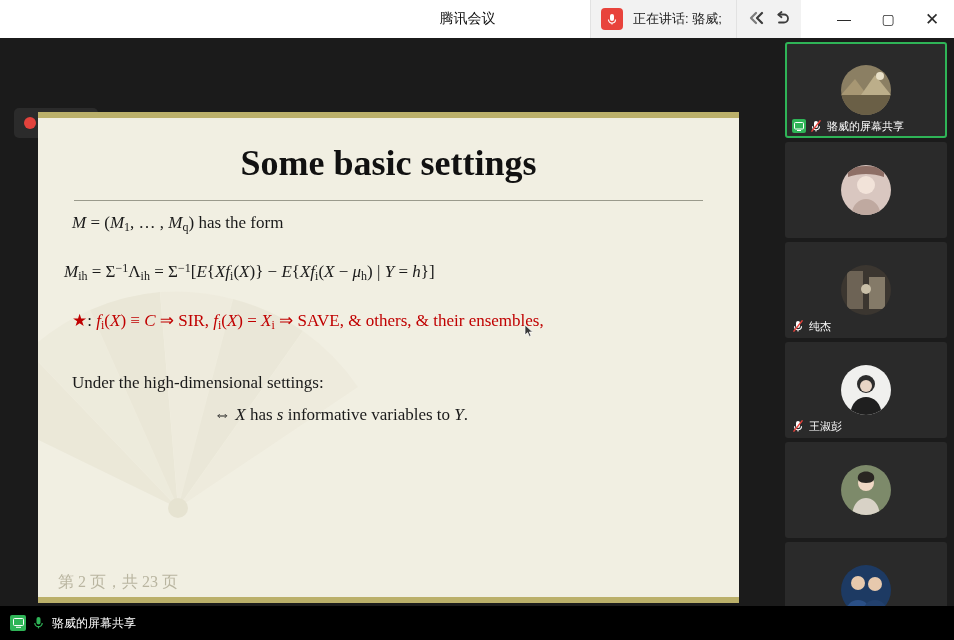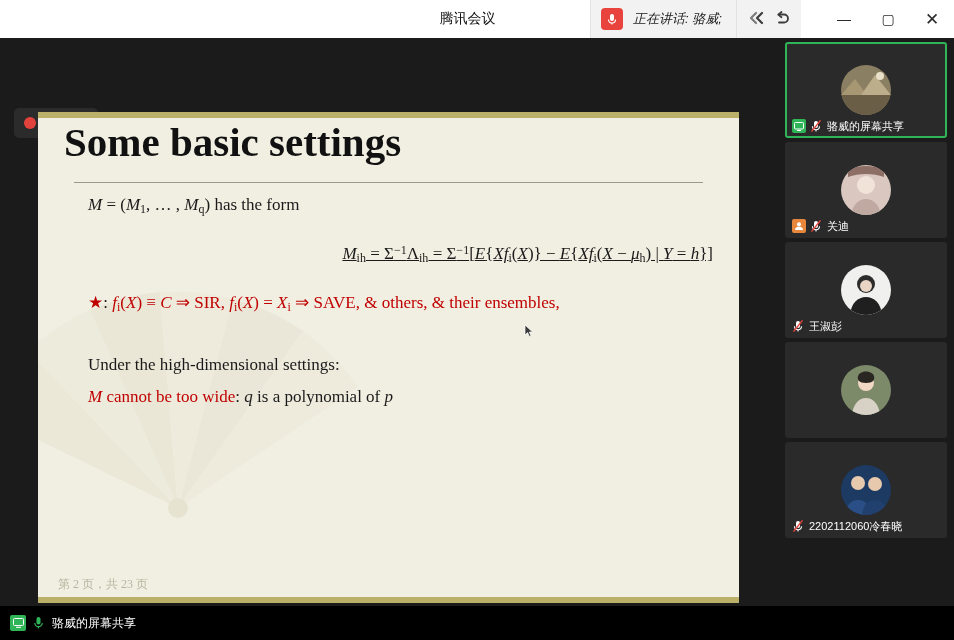--- a/index.html
+++ b/index.html
@@ -19,21 +19,20 @@
   }
   .tb-left{width:345px;height:38px;}
   .tb-title{
     width:245px;height:38px;display:flex;align-items:center;justify-content:center;
     font-size:14px;color:#111;
   }
   .tb-speaker{
     flex:0 0 auto;height:38px;display:flex;align-items:center;
     background:#f2f2f2;border-left:1px solid #e2e2e2;border-right:1px solid #e2e2e2;
     padding:0 14px 0 10px;
-    font-style:italic;
   }
   .mic-badge{
     width:22px;height:22px;border-radius:4px;background:#e8433c;
     display:flex;align-items:center;justify-content:center;margin-right:10px;
   }
   .mic-badge svg{display:block;}
   .tb-speaker-text{font-size:13px;color:#222;}
   .tb-arrows{
     height:38px;display:flex;align-items:center;gap:6px;padding:0 10px;
     background:#f2f2f2;
@@ -66,39 +65,39 @@
     background:#f1efe2;
     border-top:6px solid #bbb06a;border-bottom:6px solid #bbb06a;
     overflow:hidden;
   }
   .fan{
     position:absolute;left:-60px;top:90px;width:420px;height:330px;
     opacity:.30;pointer-events:none;
   }
   .slide-inner{position:relative;z-index:2;padding:0 26px;}
   .slide-title{
-    font-family:"Liberation Serif", serif;
-    font-weight:bold;font-size:41px;color:#111;
+    text-align:center;font-family:"Liberation Serif", serif;
+    font-weight:bold;font-size:36px;color:#111;margin-top:24px;
   }
   .rule{height:1px;background:#9a9a8c;margin:16px 10px 0 10px;}
-  .ln{font-family:"Liberation Serif", serif;font-size:17px;color:#1a1a1a;margin:12px 0 0 24px;}
-  .ln.center{text-align:right;margin-left:0;text-decoration:underline;}
+  .ln{font-family:"Liberation Serif", serif;font-size:17px;color:#1a1a1a;margin:12px 0 0 8px;}
+  .ln.center{text-align:left;margin-left:0;}
   .ln.ind{margin-left:150px;}
   em{font-style:italic;}
   .red{color:#c00000;text-align:center;}
   .star{color:#c00000;}
   .sub{font-size:12px;vertical-align:-3px;}
   .sup{font-size:12px;vertical-align:5px;}
   .gap{height:14px;}
   .cursor-arrow{
     position:absolute;left:486px;top:206px;z-index:3;color:#444;font-size:12px;
   }
   .slide-footer{
     position:absolute;left:20px;bottom:4px;z-index:2;
-    font-family:"Liberation Serif", serif;font-size:12px;color:#b9b5a0;
+    font-family:"Liberation Serif", serif;font-size:16px;color:#b9b5a0;
   }
 
   
   .rail{
     position:absolute;right:0;top:38px;width:176px;height:568px;
     background:#1b1b1b;padding:0;
   }
   .tile{
     position:relative;width:158px;height:92px;margin:4px auto 0 auto;
     background:#2a2a2a;border-radius:3px;overflow:hidden;
@@ -224,25 +223,25 @@
           <span class="star">★</span>: <span class="red"><em>f</em><span class="sub">i</span>(<em>X</em>) ≡ <em>C</em> ⇒ SIR, <em>f</em><span class="sub">i</span>(<em>X</em>) = <em>X</em><span class="sub">i</span> ⇒ SAVE, &amp; others, &amp; their ensembles,</span>
         </div>
 
         <div class="gap"></div>
         <div class="gap"></div>
 
         <div class="ln">
           Under the high-dimensional settings:
         </div>
 
-        <div class="ln">
-          <span class="red"><em>M</em> cannot be too wide</span>: <em>q</em> is a polynomial of <em>p</em>
-        </div>
-
-
+
+
+        <div class="ln ind">
+          ⇔ <em>X</em> has <em>s</em> informative variables to <em>Y</em>.
+        </div>
       </div>
 
       <span class="cursor-arrow">
         <svg width="10" height="14" viewBox="0 0 10 14">
           <path d="M1 1 L1 11 L3.6 8.6 L5.3 12.4 L7 11.7 L5.3 8 L8.6 8 Z" fill="#3a3a3a" stroke="#ffffff" stroke-width="0.7"></path>
         </svg>
       </span>
 
       <div class="slide-footer">第 2 页，共 23 页</div>
     </div>
@@ -281,39 +280,43 @@
 
     <div class="tile">
       <div class="photo">
         <svg width="50" height="50" viewBox="0 0 50 50">
           <rect width="50" height="50" fill="#d9c7c0"></rect>
           <circle cx="25" cy="20" r="9" fill="#f2e3d9"></circle>
           <path d="M10 50c2-11 8-16 15-16s13 5 15 16z" fill="#bfa9a0"></path>
           <path d="M7 4 C18 0 32 0 43 4 L43 12 C32 8 18 8 7 12 Z" fill="#8e6f66"></path>
         </svg>
       </div>
+    </div>
+
+    <div class="tile">
+      <div class="photo">
+        <svg width="50" height="50" viewBox="0 0 50 50">
+          <rect width="50" height="50" fill="#3b3630"></rect>
+          <rect x="6" y="6" width="16" height="38" fill="#6d6355"></rect>
+          <rect x="28" y="12" width="16" height="32" fill="#847a68"></rect>
+          <circle cx="25" cy="24" r="5" fill="#c9bfa8"></circle>
+        </svg>
+      </div>
       <div class="tile-bar">
-        <span class="host-badge">
-          <svg width="10" height="10" viewBox="0 0 10 10">
-            <circle cx="5" cy="3.2" r="2" fill="#ffffff"></circle>
-            <path d="M1 9c0-2.4 1.8-3.6 4-3.6S9 6.6 9 9z" fill="#ffffff"></path>
-          </svg>
-        </span>
         <span class="mic-off">
           <svg width="12" height="14" viewBox="0 0 12 14">
             <rect x="4" y="2" width="4" height="7" rx="2" fill="#ffffff"></rect>
             <path d="M2.5 7.3a3.5 3.5 0 0 0 7 0" stroke="#ffffff" stroke-width="1.1" fill="none"></path>
             <line x1="6" y1="11" x2="6" y2="12.4" stroke="#ffffff" stroke-width="1.1"></line>
             <line x1="1.5" y1="12.6" x2="10.5" y2="1.4" stroke="#e8433c" stroke-width="1.5"></line>
           </svg>
         </span>
-        <span class="tile-name">关迪</span>
-      </div>
-    </div>
-
+        <span class="tile-name">纯杰</span>
+      </div>
+    </div>
 
     <div class="tile">
       <div class="photo">
         <svg width="50" height="50" viewBox="0 0 50 50">
           <rect width="50" height="50" fill="#f0f0ee"></rect>
           <circle cx="25" cy="19" r="9" fill="#2c2c2c"></circle>
           <path d="M9 50c1-12 8-18 16-18s15 6 16 18z" fill="#1f1f1f"></path>
           <circle cx="25" cy="21" r="6" fill="#e8d5c6"></circle>
         </svg>
       </div>

